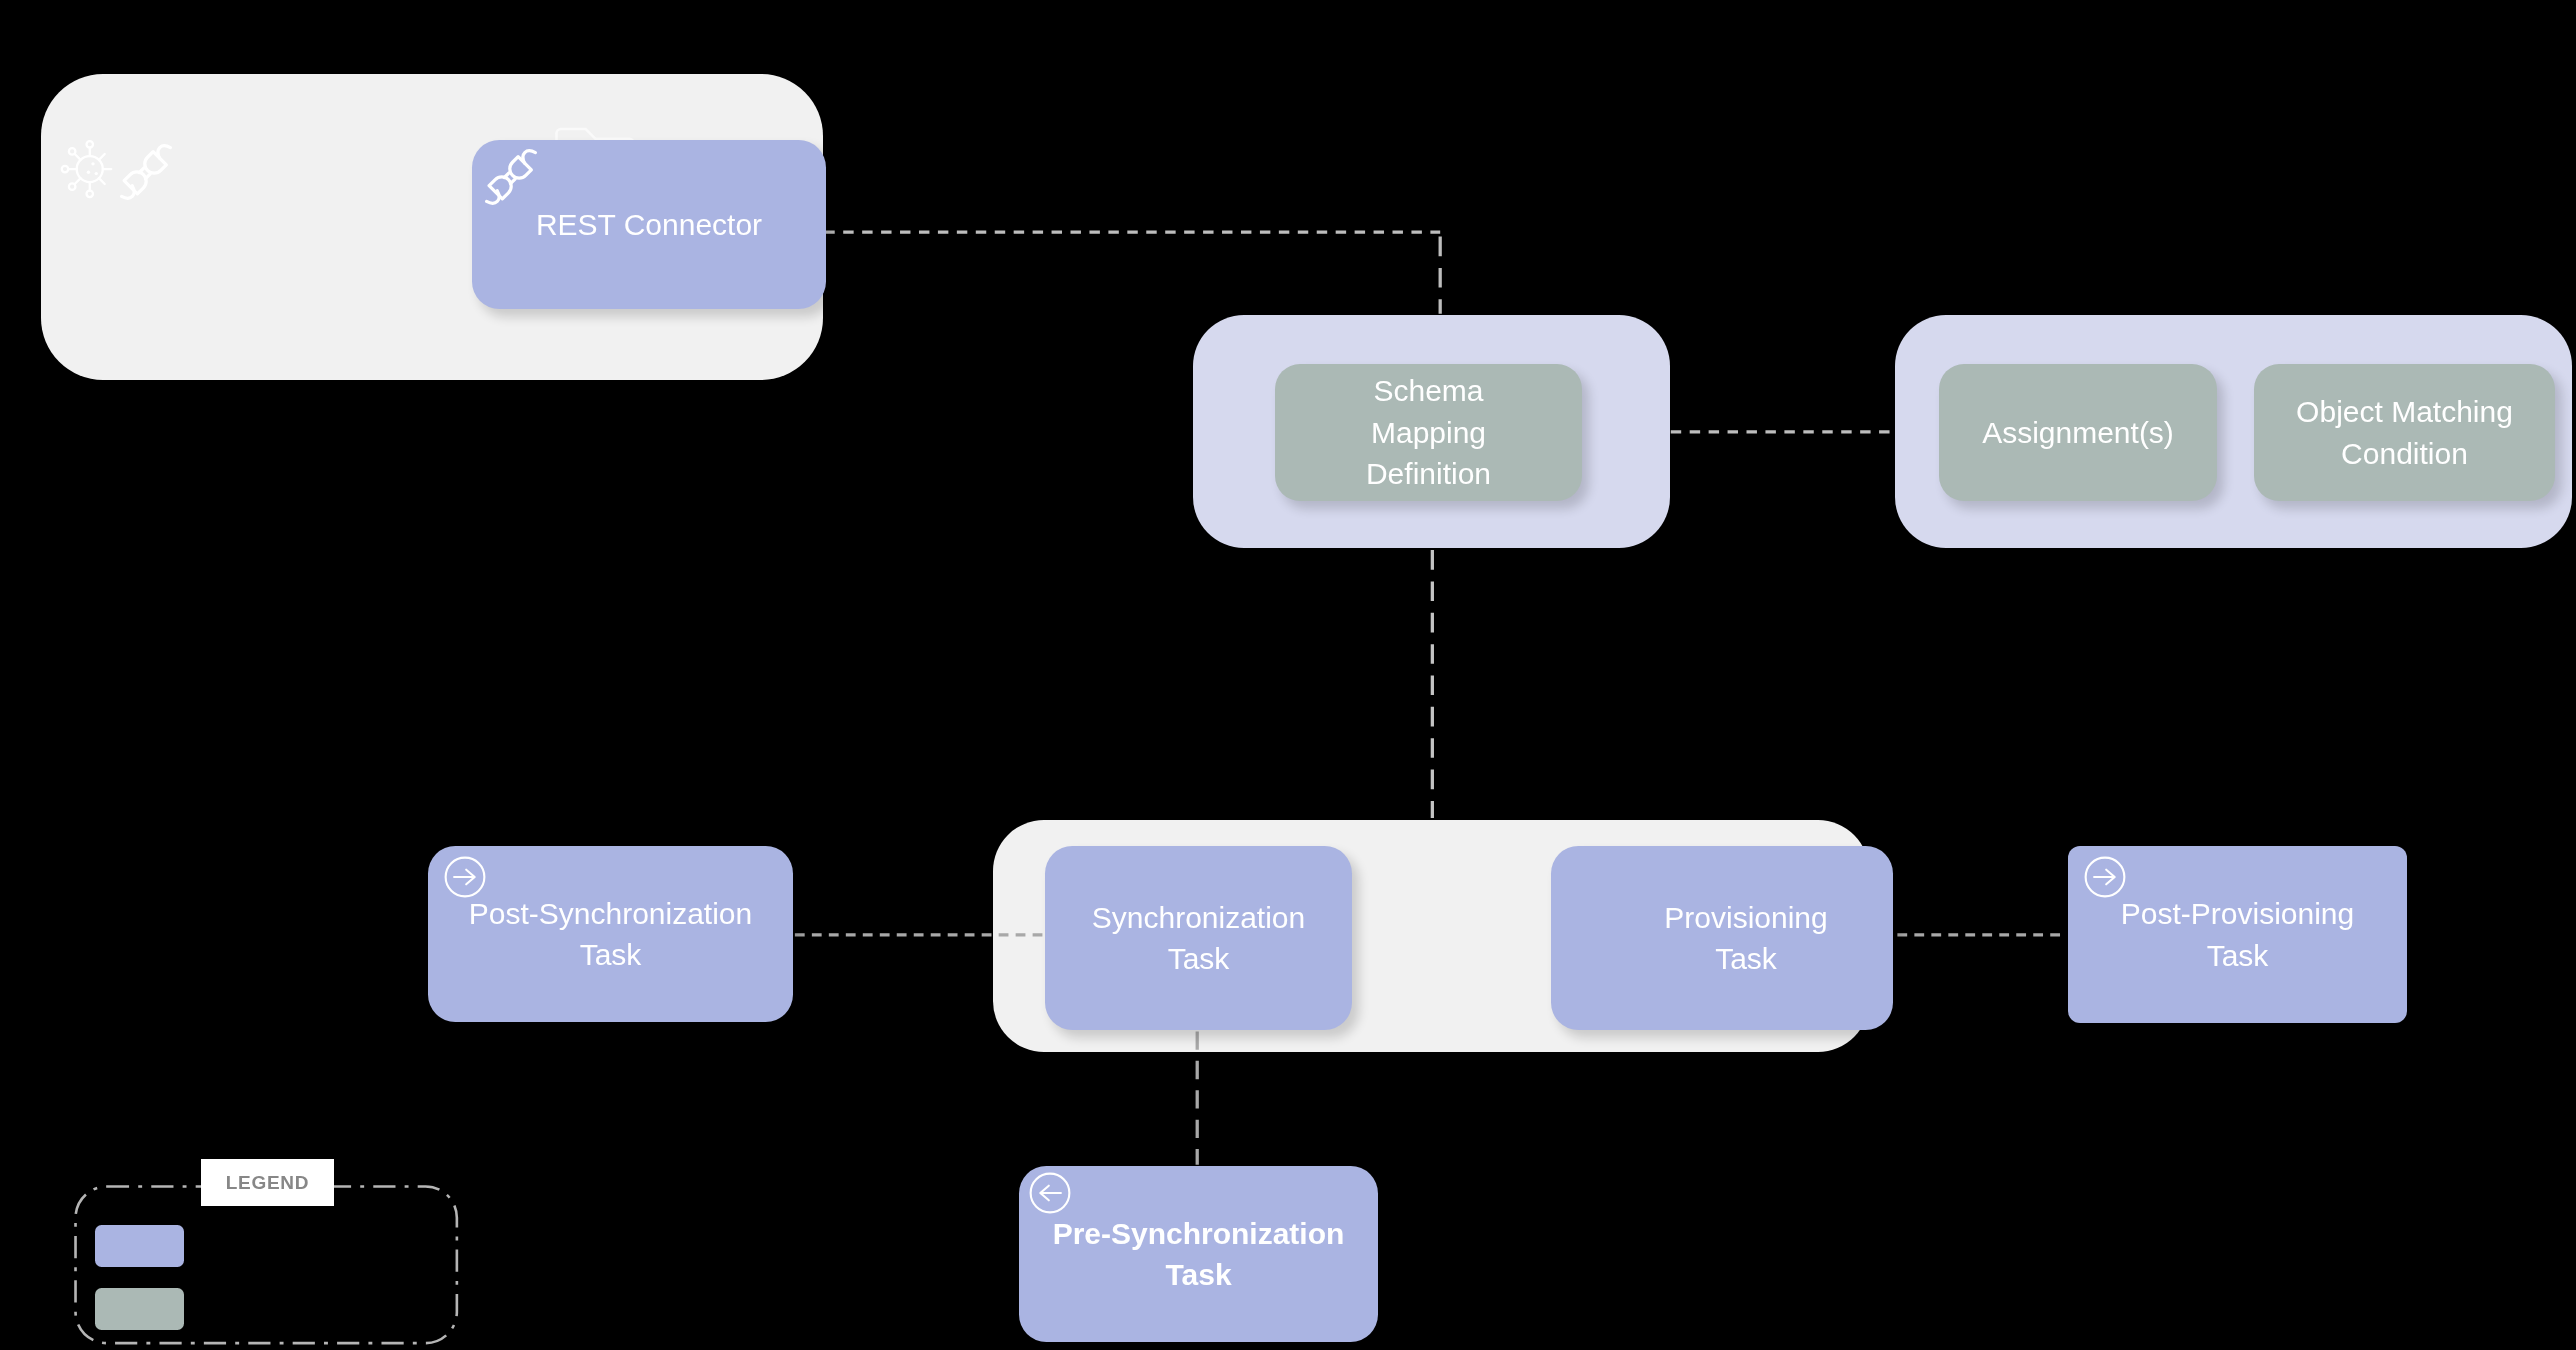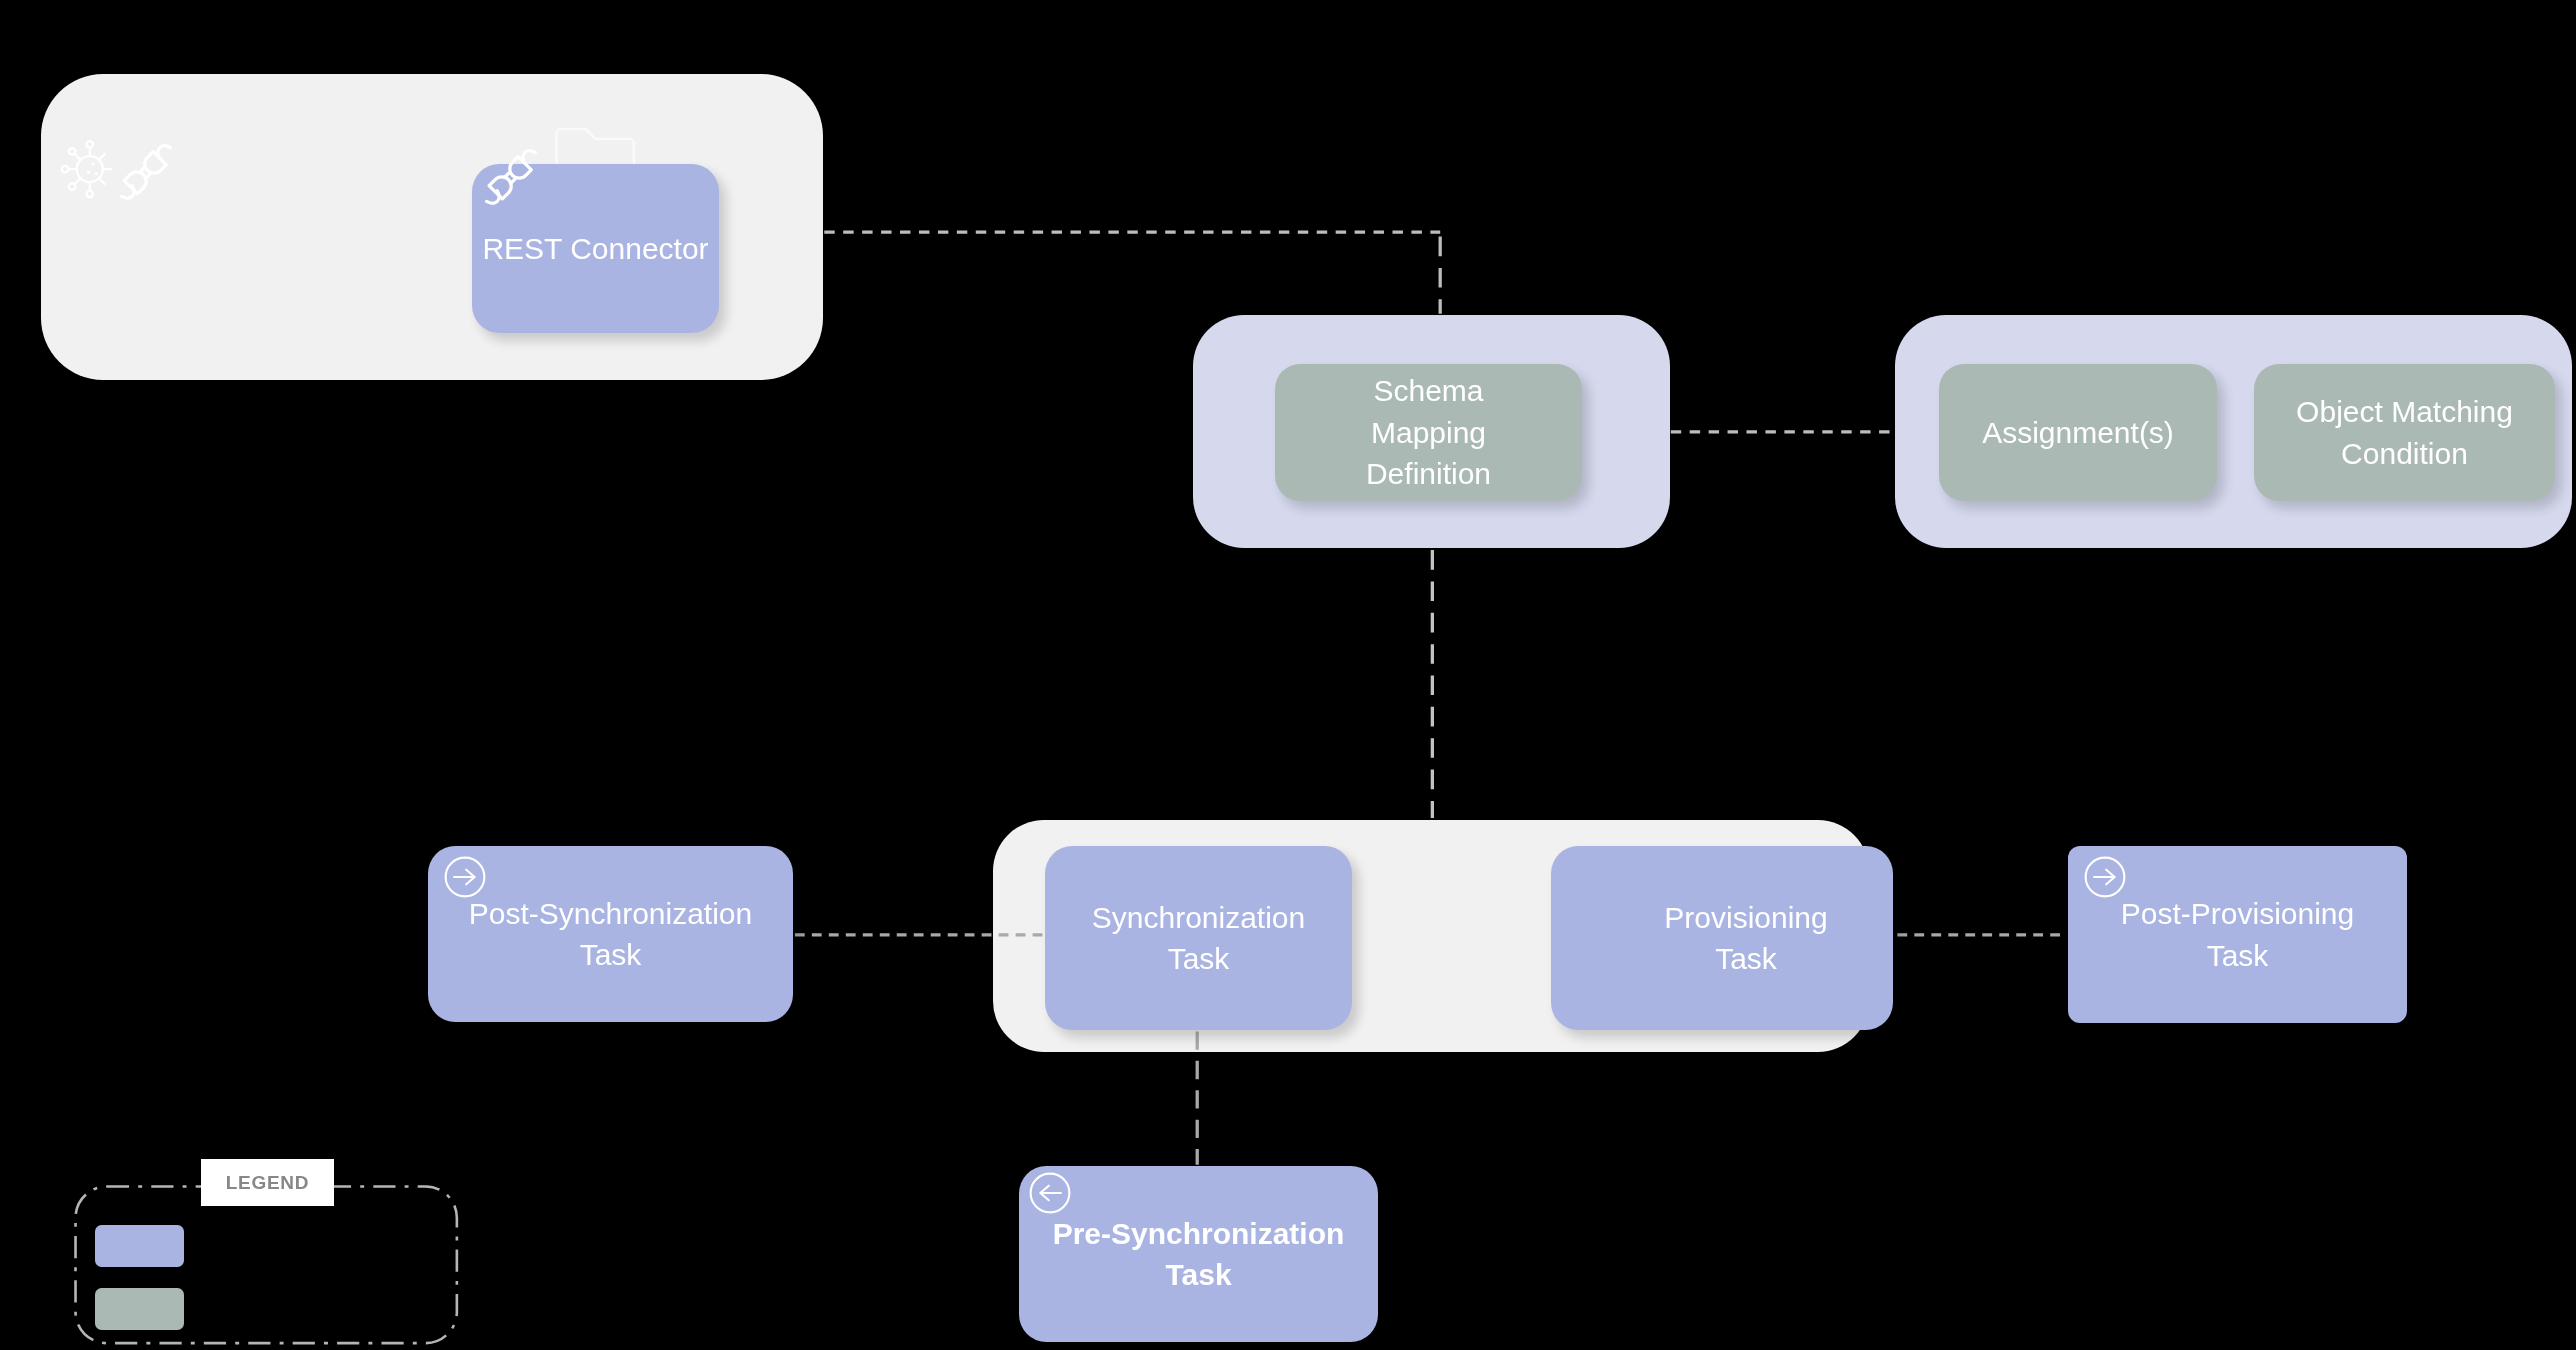--- a/index.html
+++ b/index.html
@@ -69,21 +69,21 @@
         <circle cx="50" cy="101" r="5"></circle>
       <line x1="64" y1="77" x2="73" y2="86"></line>
       <line x1="70" y1="63" x2="83" y2="63"></line>
       <line x1="64" y1="49" x2="73" y2="40"></line>
       <circle cx="55" cy="55" r="2.6" fill="#ffffff" stroke="none"></circle>
       <circle cx="48" cy="68" r="2.6" fill="#ffffff" stroke="none"></circle>
       <circle cx="60" cy="70" r="2.6" fill="#ffffff" stroke="none"></circle>
     </g>
   </svg>
 
-  <div class="node lav" style="left:472px;top:140px;width:247px;height:169px;margin-top:24px;">
+  <div class="node lav" style="left:472px;top:140px;width:354px;height:169px;">
     <span class="node-label">REST Connector</span>
   </div>
   <div class="node sage" style="left:1275px;top:364px;width:307px;height:137px;">
     <span class="node-label">Schema
 Mapping
 Definition</span>
   </div>
   <div class="node sage" style="left:1939px;top:364px;width:278px;height:137px;">
     <span class="node-label">Assignment(s)</span>
   </div>

